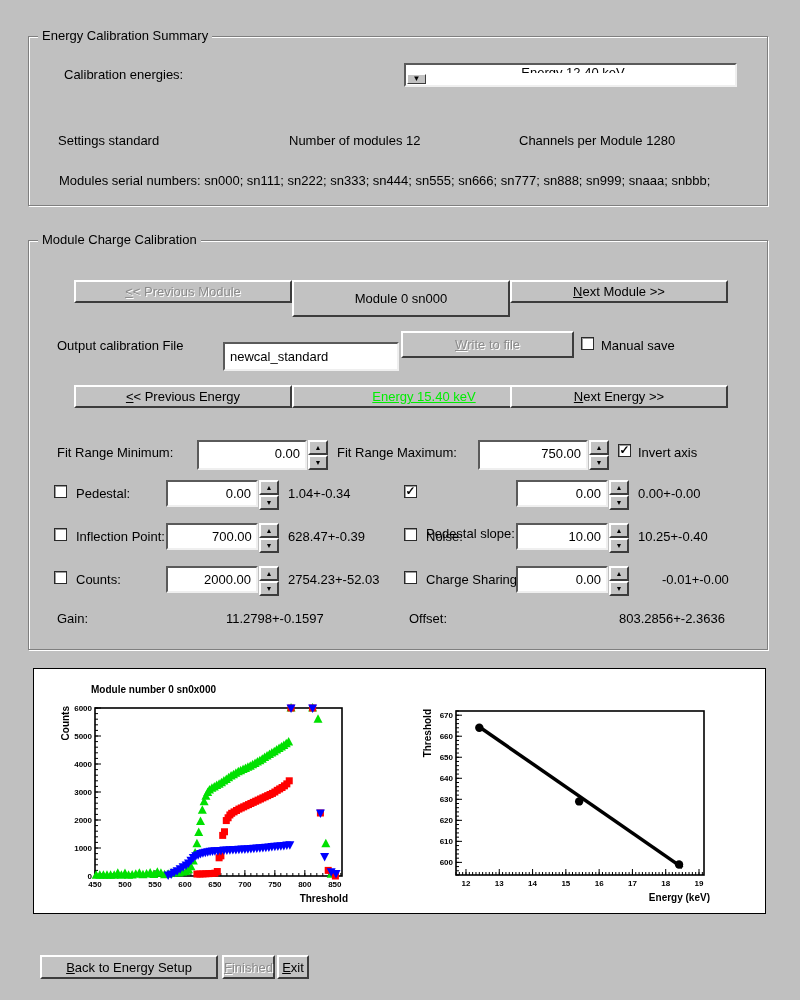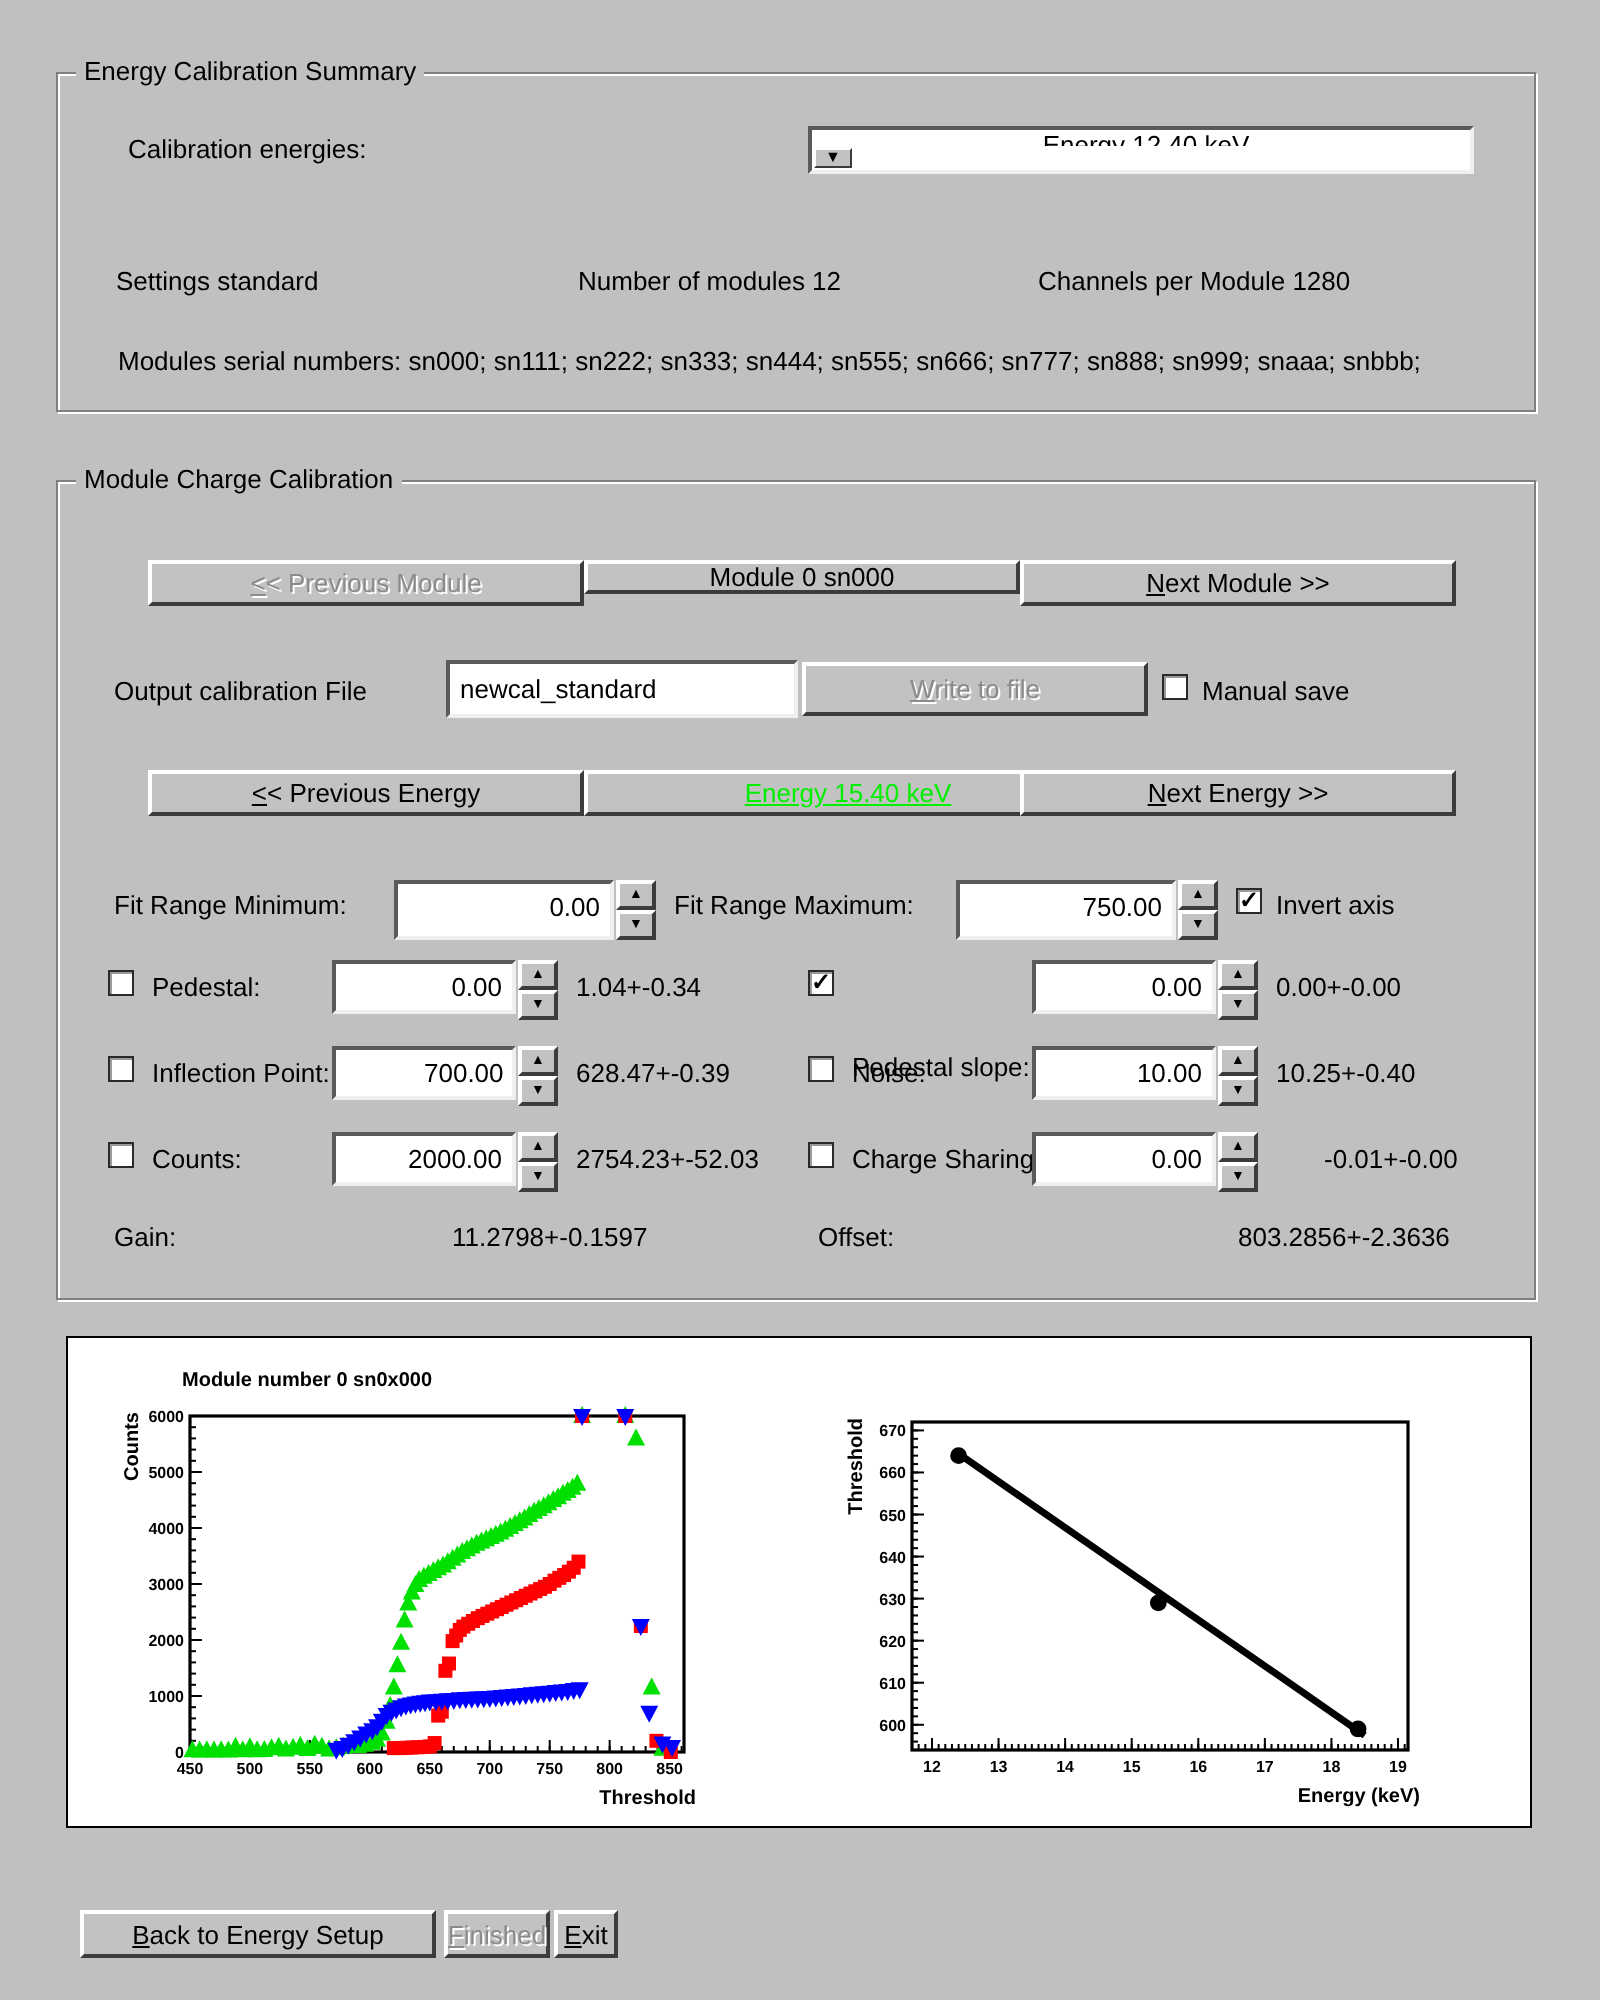--- a/index.html
+++ b/index.html
@@ -46,25 +46,25 @@
   <span class="lbl" style="left:260px;top:96px;">Number of modules 12</span>
   <span class="lbl" style="left:490px;top:96px;">Channels per Module 1280</span>
 
   <span class="lbl" style="left:30px;top:136px;">Modules serial numbers: sn000; sn111; sn222; sn333; sn444; sn555; sn666; sn777; sn888; sn999; snaaa; snbbb;</span>
 </div>
 
 <div class="group" style="left:28px;top:240px;width:738px;height:408px;">
   <span class="gtitle">Module Charge Calibration</span>
 
   <div class="raised btn disabled abs" style="left:45px;top:39px;width:218px;height:23px;"><u>&lt;</u>&lt; Previous Module</div>
-  <div class="raised btn abs" style="left:263px;top:39px;width:218px;height:17px;">Module 0 sn000</div>
+  <div class="raised btn abs" style="left:263px;top:39px;width:218px;height:37px;">Module 0 sn000</div>
   <div class="raised btn abs" style="left:481px;top:39px;width:218px;height:23px;"><u>N</u>ext Module &gt;&gt;</div>
 
   <span class="lbl" style="left:28px;top:97px;">Output calibration File</span>
-  <input class="filein" style="left: 194px; top: 89px; width: 176px; height: 29px;" value="newcal_standard">
+  <input class="filein" style="left: 194px; top: 101px; width: 176px; height: 29px;" value="newcal_standard">
   <div class="raised btn disabled abs" style="left:372px;top:90px;width:173px;height:27px;"><u>W</u>rite to file</div>
   <span class="cb" style="left:552px;top:96px;"></span>
   <span class="lbl" style="left:572px;top:97px;">Manual save</span>
 
   <div class="raised btn abs" style="left:45px;top:144px;width:218px;height:23px;"><u>&lt;</u>&lt; Previous Energy</div>
   <div class="raised btn green abs" style="left:263px;top:144px;width:264px;height:23px;text-decoration:underline;">Energy 15.40 keV</div>
   <div class="raised btn abs" style="left:481px;top:144px;width:218px;height:23px;"><u>N</u>ext Energy &gt;&gt;</div>
 
   <span class="lbl" style="left:28px;top:204px;">Fit Range Minimum:</span>
   <div class="spinfield" style="left:168px;top:199px;width:110px;height:30px;">0.00</div>

